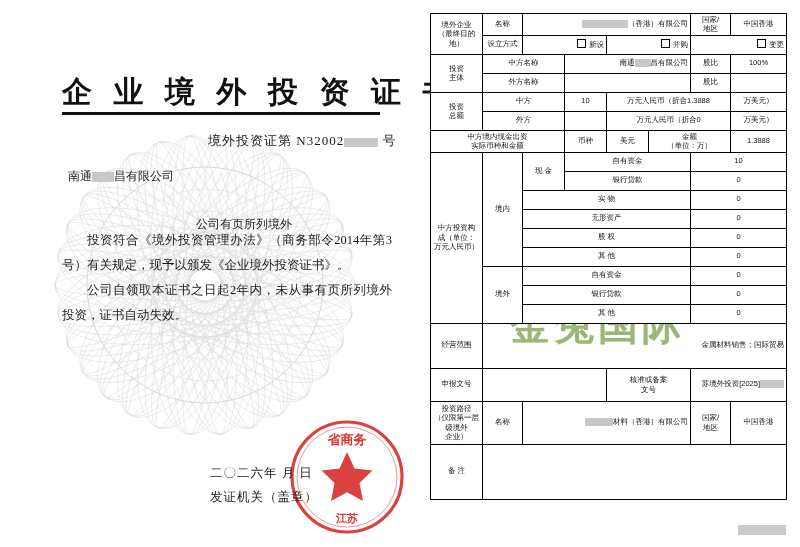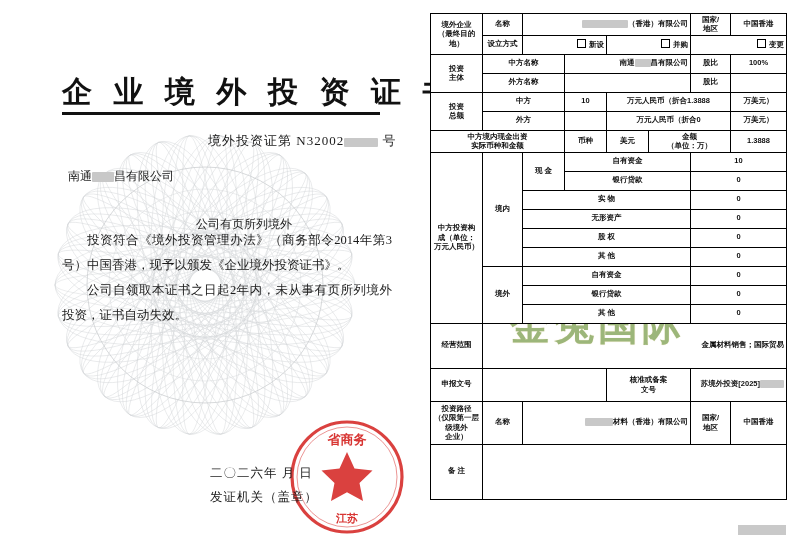--- a/index.html
+++ b/index.html
@@ -132,21 +132,20 @@
   #right-table-wrap {
     position: absolute;
     left: 430px; top: 13px;
     width: 356px;
   }
   table.doc {
     border-collapse: collapse;
     width: 356px;
     table-layout: fixed;
     font-family: "Liberation Sans", "DejaVu Sans", sans-serif;
-    font-weight: bold;
   }
   table.doc td {
     border: 1px solid #000;
     font-size: 7.5px;
     padding: 1px 2px;
     height: 16px;
     vertical-align: middle;
     line-height: 1.15;
     color: #111;
   }
@@ -217,21 +216,21 @@
     <span>号</span>
   </div>
 
   <div id="company-line">
     <span>南通</span><span class="redact" style="width:22px;height:10px;"></span><span>昌有限公司</span>
   </div>
 
   <div id="issuer-line">公司有页所列境外</div>
 
   <div id="body-text">
-    <p class="indent">投资符合《境外投资管理办法》（商务部令2014年第3号）中国香港，现予以颁发《企业境外投资证书》。</p>
+    <p class="indent">投资符合《境外投资管理办法》（商务部令2014年第3号）有关规定，现予以颁发《企业境外投资证书》。</p>
     <p class="indent">公司自领取本证书之日起2年内，未从事有页所列境外投资，证书自动失效。</p>
   </div>
 
   <svg id="seal" viewBox="0 0 118 118">
     <circle cx="59" cy="59" r="55" fill="none" stroke="#d4201d" stroke-width="3.2" opacity="0.85"></circle>
     <circle cx="59" cy="59" r="50" fill="none" stroke="#d4201d" stroke-width="0.8" opacity="0.6"></circle>
     <path d="M59 34 l7.5 16.5 18 2 -13 12.5 3.5 18 -16-8.8 -16 8.8 3.5-18 -13-12.5 18-2 z" fill="#d4201d" opacity="0.85"></path>
     <text x="59" y="26" text-anchor="middle" font-size="13" fill="#d4201d" font-family="Liberation Serif, serif" font-weight="bold" opacity="0.9">省商务</text>
     <text x="59" y="104" text-anchor="middle" font-size="11" fill="#d4201d" font-family="Liberation Serif, serif" font-weight="bold" opacity="0.9">江苏</text>
   </svg>

